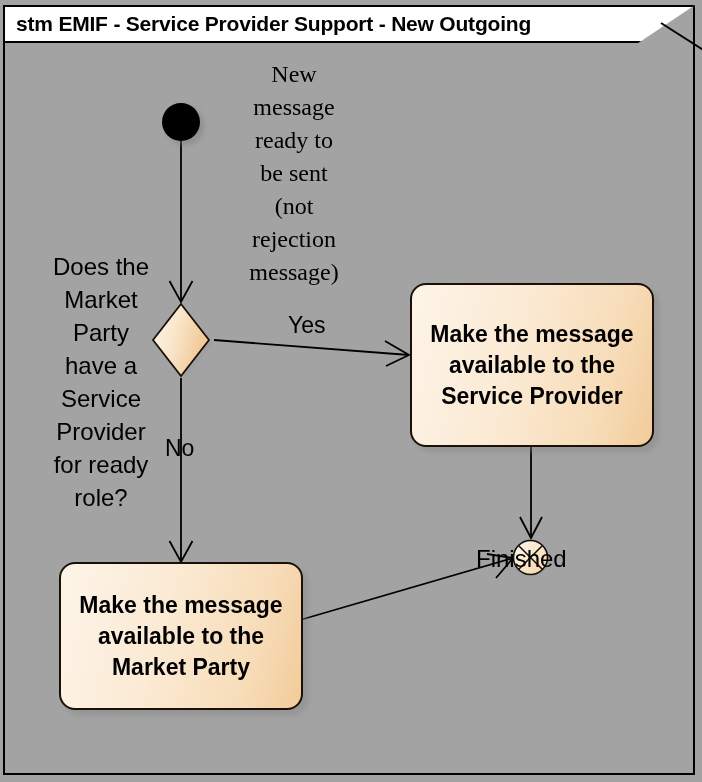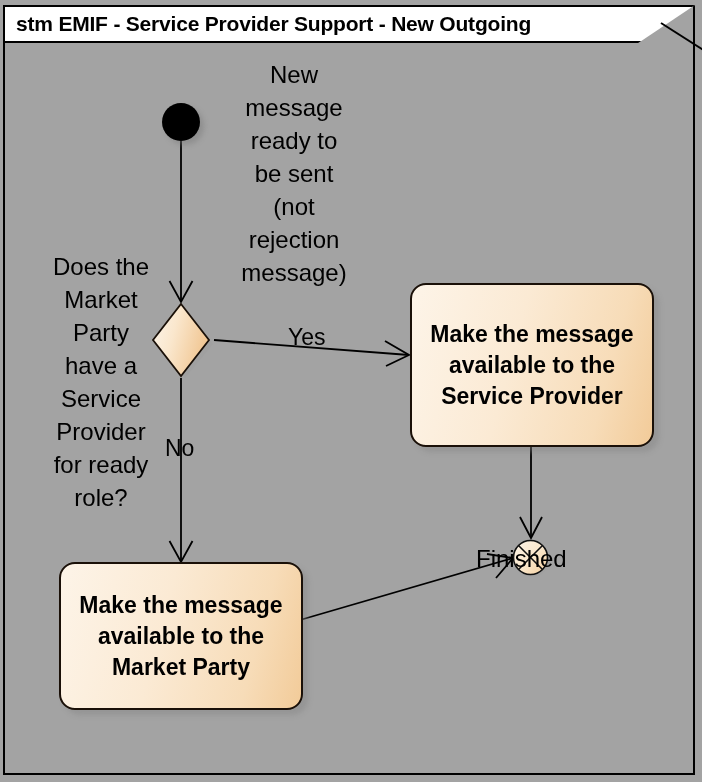--- a/index.html
+++ b/index.html
@@ -171,21 +171,21 @@
     </g>
 
     <g>
       <line x1="300" y1="620" x2="513" y2="558" stroke="#000000" stroke-width="1.8"></line>
       <path d="M 487 554 L 513 558 L 496 578" fill="none" stroke="#000000" stroke-width="1.8"></path>
     </g>
   </svg>
 
   <div class="initial-node" style="left:162px; top:103px;"></div>
 
-  <div class="free-text" style="left:233px; top:58px; width:122px;">New
+  <div class="free-text" style="left:233px; top:58px; width:122px;font-family:Liberation Serif, serif;">New
 message
 ready to
 be sent
 (not
 rejection
 message)</div>
 
   <div class="decision-diamond" style="left:149px; top:302px;">
     <svg width="64" height="76" viewBox="0 0 64 76">
       <defs>
@@ -202,21 +202,21 @@
 
   <div class="free-text" style="left:40px; top:250px; width:122px;">Does the
 Market
 Party
 have a
 Service
 Provider
 for ready
 role?</div>
 
-  <div class="small-label" style="left:288px; top:324px;">Yes</div>
+  <div class="small-label" style="left:288px; top:312px;">Yes</div>
 
   <div class="small-label" style="left:165px; top:435px;">No</div>
 
   <div class="state-box" style="left:410px; top:283px; width:244px; height:164px;">Make the
 message
 available to the
 Service Provider</div>
 
   <div class="state-box" style="left:59px; top:562px; width:244px; height:148px;">Make the
 message

